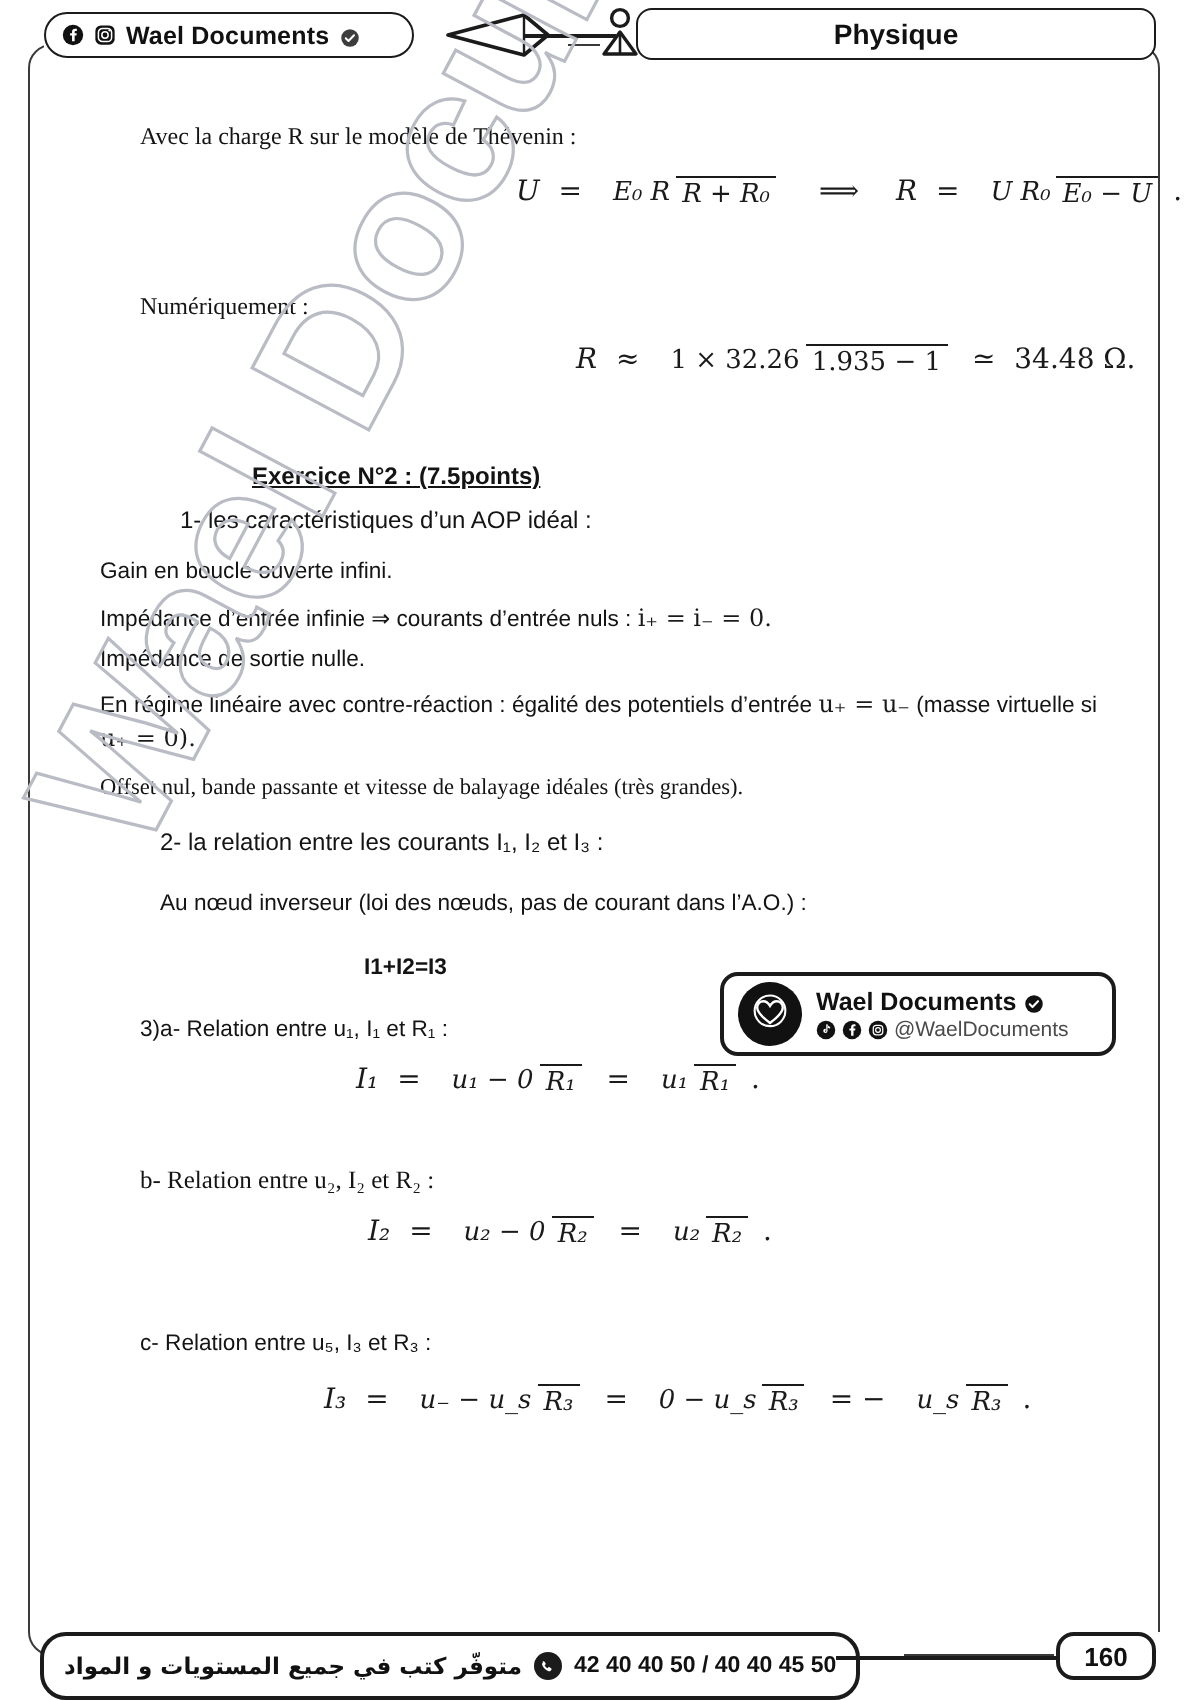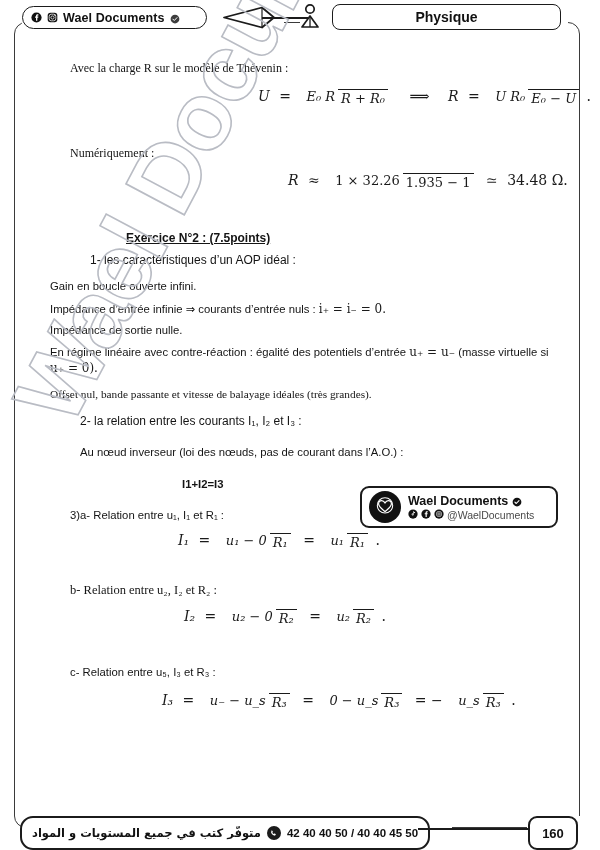--- a/index.html
+++ b/index.html
@@ -123,23 +123,23 @@
   }
   .reader-icon {
     position: absolute;
     left: 297px;
     top: 3px;
     width: 26px;
     height: 28px;
   }
   .subject-box {
     position: absolute;
-    left: 332px;
+    left: 318px;
     top: 4px;
-    width: 229px;
+    width: 260px;
     height: 26px;
     border: 1.8px solid #1b1b1b;
     border-radius: 8px;
     background: #fff;
     box-sizing: border-box;
     display: flex;
     align-items: center;
     justify-content: center;
     font-size: 14px;
     font-weight: bold;
@@ -227,20 +227,21 @@
     font-weight: bold;
     display: flex;
     align-items: center;
     gap: 4px;
     white-space: nowrap;
   }
   .badge-handle {
     font-size: 10.5px;
     color: #4a4a4a;
     display: flex;
+    align-items: center;
     gap: 3px;
     white-space: nowrap;
   }
   .sm-ico { width: 10px; height: 10px; display: inline-block; flex:none; }
 
   
   .watermark {
     position: absolute;
     left: 0; top: 0;
     width: 600px; height: 850px;
@@ -302,21 +303,21 @@
     top: 18px;
     width: 110px;
     height: 2px;
     background: #1b1b1b;
   }
   .page-num {
     position: absolute;
     left: 528px;
     top: 6px;
     width: 50px;
-    height: 34px;
+    height: 24px;
     border: 2px solid #1b1b1b;
     border-radius: 9px;
     background: #fff;
     box-sizing: border-box;
     display: flex;
     align-items: center;
     justify-content: center;
     font-size: 13px;
     font-weight: bold;
   }

